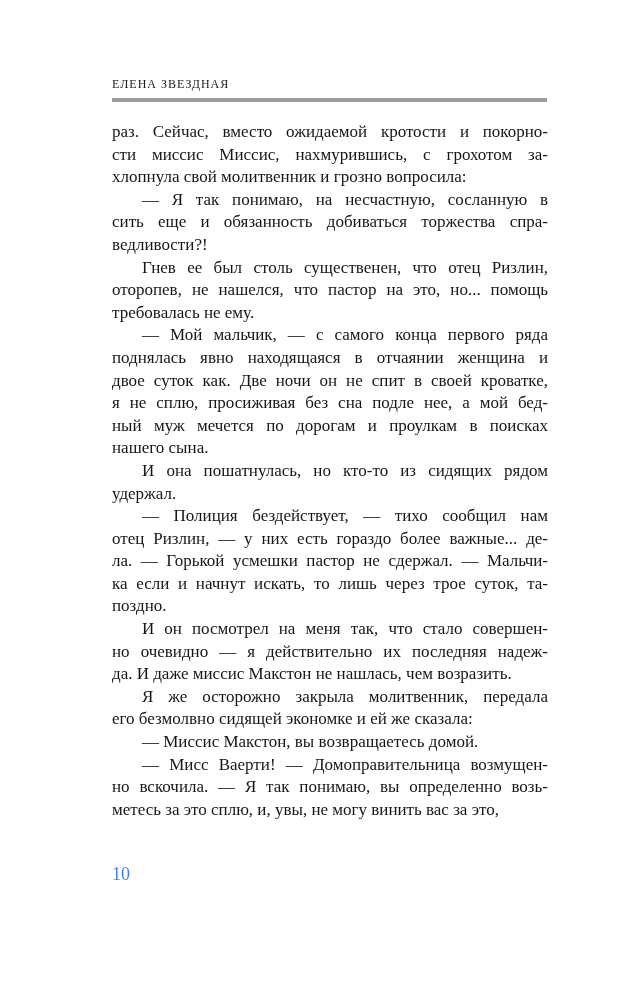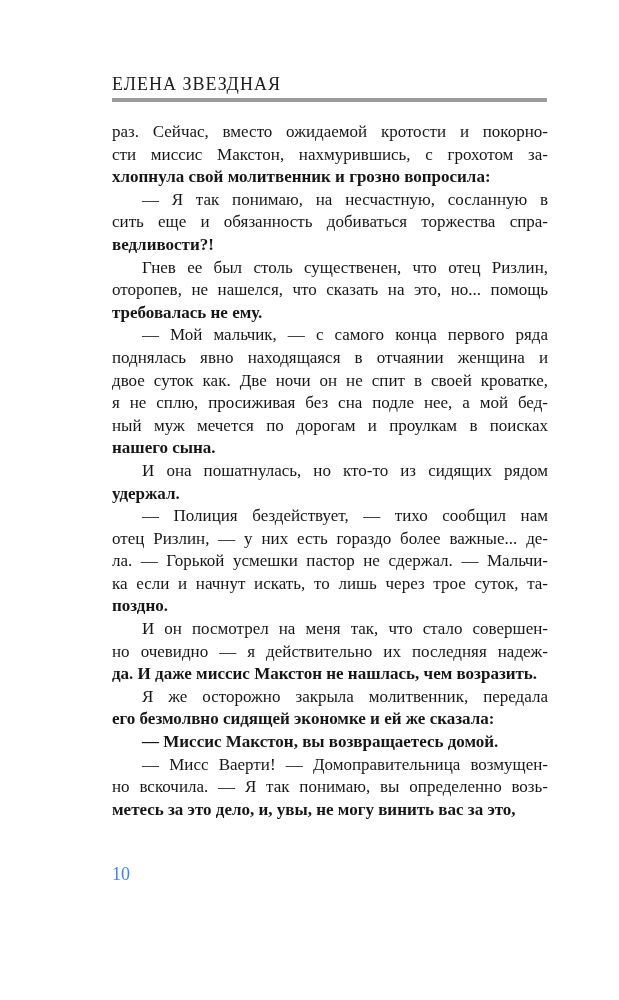--- a/index.html
+++ b/index.html
@@ -14,21 +14,21 @@
     overflow: hidden;
     font-family: "Liberation Serif", "DejaVu Serif", serif;
   }
   .page {
     position: absolute;
     left: 112px;
     top: 74px;
     width: 436px;
   }
   .running-header {
-    font-size: 18px;
+    font-size: 12px;
     line-height: 20px;
     letter-spacing: 1px;
     color: #1c1c1c;
     font-variant: normal;
   }
   .header-rule {
     height: 4px;
     background: #9c9c9c;
     margin-top: 4px;
     width: 435px;
@@ -44,21 +44,20 @@
   }
   .line {
     text-align: justify;
     text-align-last: justify;
     height: 22.6px;
     overflow: visible;
     white-space: normal;
   }
   .line.last {
     text-align-last: left;
-    font-weight: bold;
   }
   .line.first-indent {
     padding-left: 30px;
   }
   .page-number {
     position: absolute;
     left: 112px;
     top: 864px;
     font-size: 18px;
     color: #3b82f6;
@@ -66,31 +65,31 @@
 </style>
 </head>
 <body>
 
 <div class="page">
   <div class="running-header">ЕЛЕНА ЗВЕЗДНАЯ</div>
   <div class="header-rule"></div>
   <div class="body-text">
       <div class="para">
         <div class="line">раз. Сейчас, вместо ожидаемой кротости и покорно-</div>
-        <div class="line">сти миссис Макстон, нахмурившись, с грохотом за-</div>
+        <div class="line">сти миссис Миссис, нахмурившись, с грохотом за-</div>
         <div class="line last">хлопнула свой молитвенник и грозно вопросила:</div>
       </div>
       <div class="para">
         <div class="line first-indent">— Я так понимаю, на несчастную, сосланную в</div>
         <div class="line">сить еще и обязанность добиваться торжества спра-</div>
         <div class="line last">ведливости?!</div>
       </div>
       <div class="para">
         <div class="line first-indent">Гнев ее был столь существенен, что отец Ризлин,</div>
-        <div class="line">оторопев, не нашелся, что сказать на это, но... помощь</div>
+        <div class="line">оторопев, не нашелся, что пастор на это, но... помощь</div>
         <div class="line last">требовалась не ему.</div>
       </div>
       <div class="para">
         <div class="line first-indent">— Мой мальчик, — с самого конца первого ряда</div>
         <div class="line">поднялась явно находящаяся в отчаянии женщина и</div>
         <div class="line">двое суток как. Две ночи он не спит в своей кроватке,</div>
         <div class="line">я не сплю, просиживая без сна подле нее, а мой бед-</div>
         <div class="line">ный муж мечется по дорогам и проулкам в поисках</div>
         <div class="line last">нашего сына.</div>
       </div>
@@ -113,18 +112,18 @@
       <div class="para">
         <div class="line first-indent">Я же осторожно закрыла молитвенник, передала</div>
         <div class="line last">его безмолвно сидящей экономке и ей же сказала:</div>
       </div>
       <div class="para">
         <div class="line last first-indent">— Миссис Макстон, вы возвращаетесь домой.</div>
       </div>
       <div class="para">
         <div class="line first-indent">— Мисс Ваерти! — Домоправительница возмущен-</div>
         <div class="line">но вскочила. — Я так понимаю, вы определенно возь-</div>
-        <div class="line last">метесь за это дело, и, увы, не могу винить вас за это,</div>
+        <div class="line last">метесь за это сплю, и, увы, не могу винить вас за это,</div>
       </div>
     </div>
 </div>
 
 <div class="page-number">10</div>
 
 </body></html>

